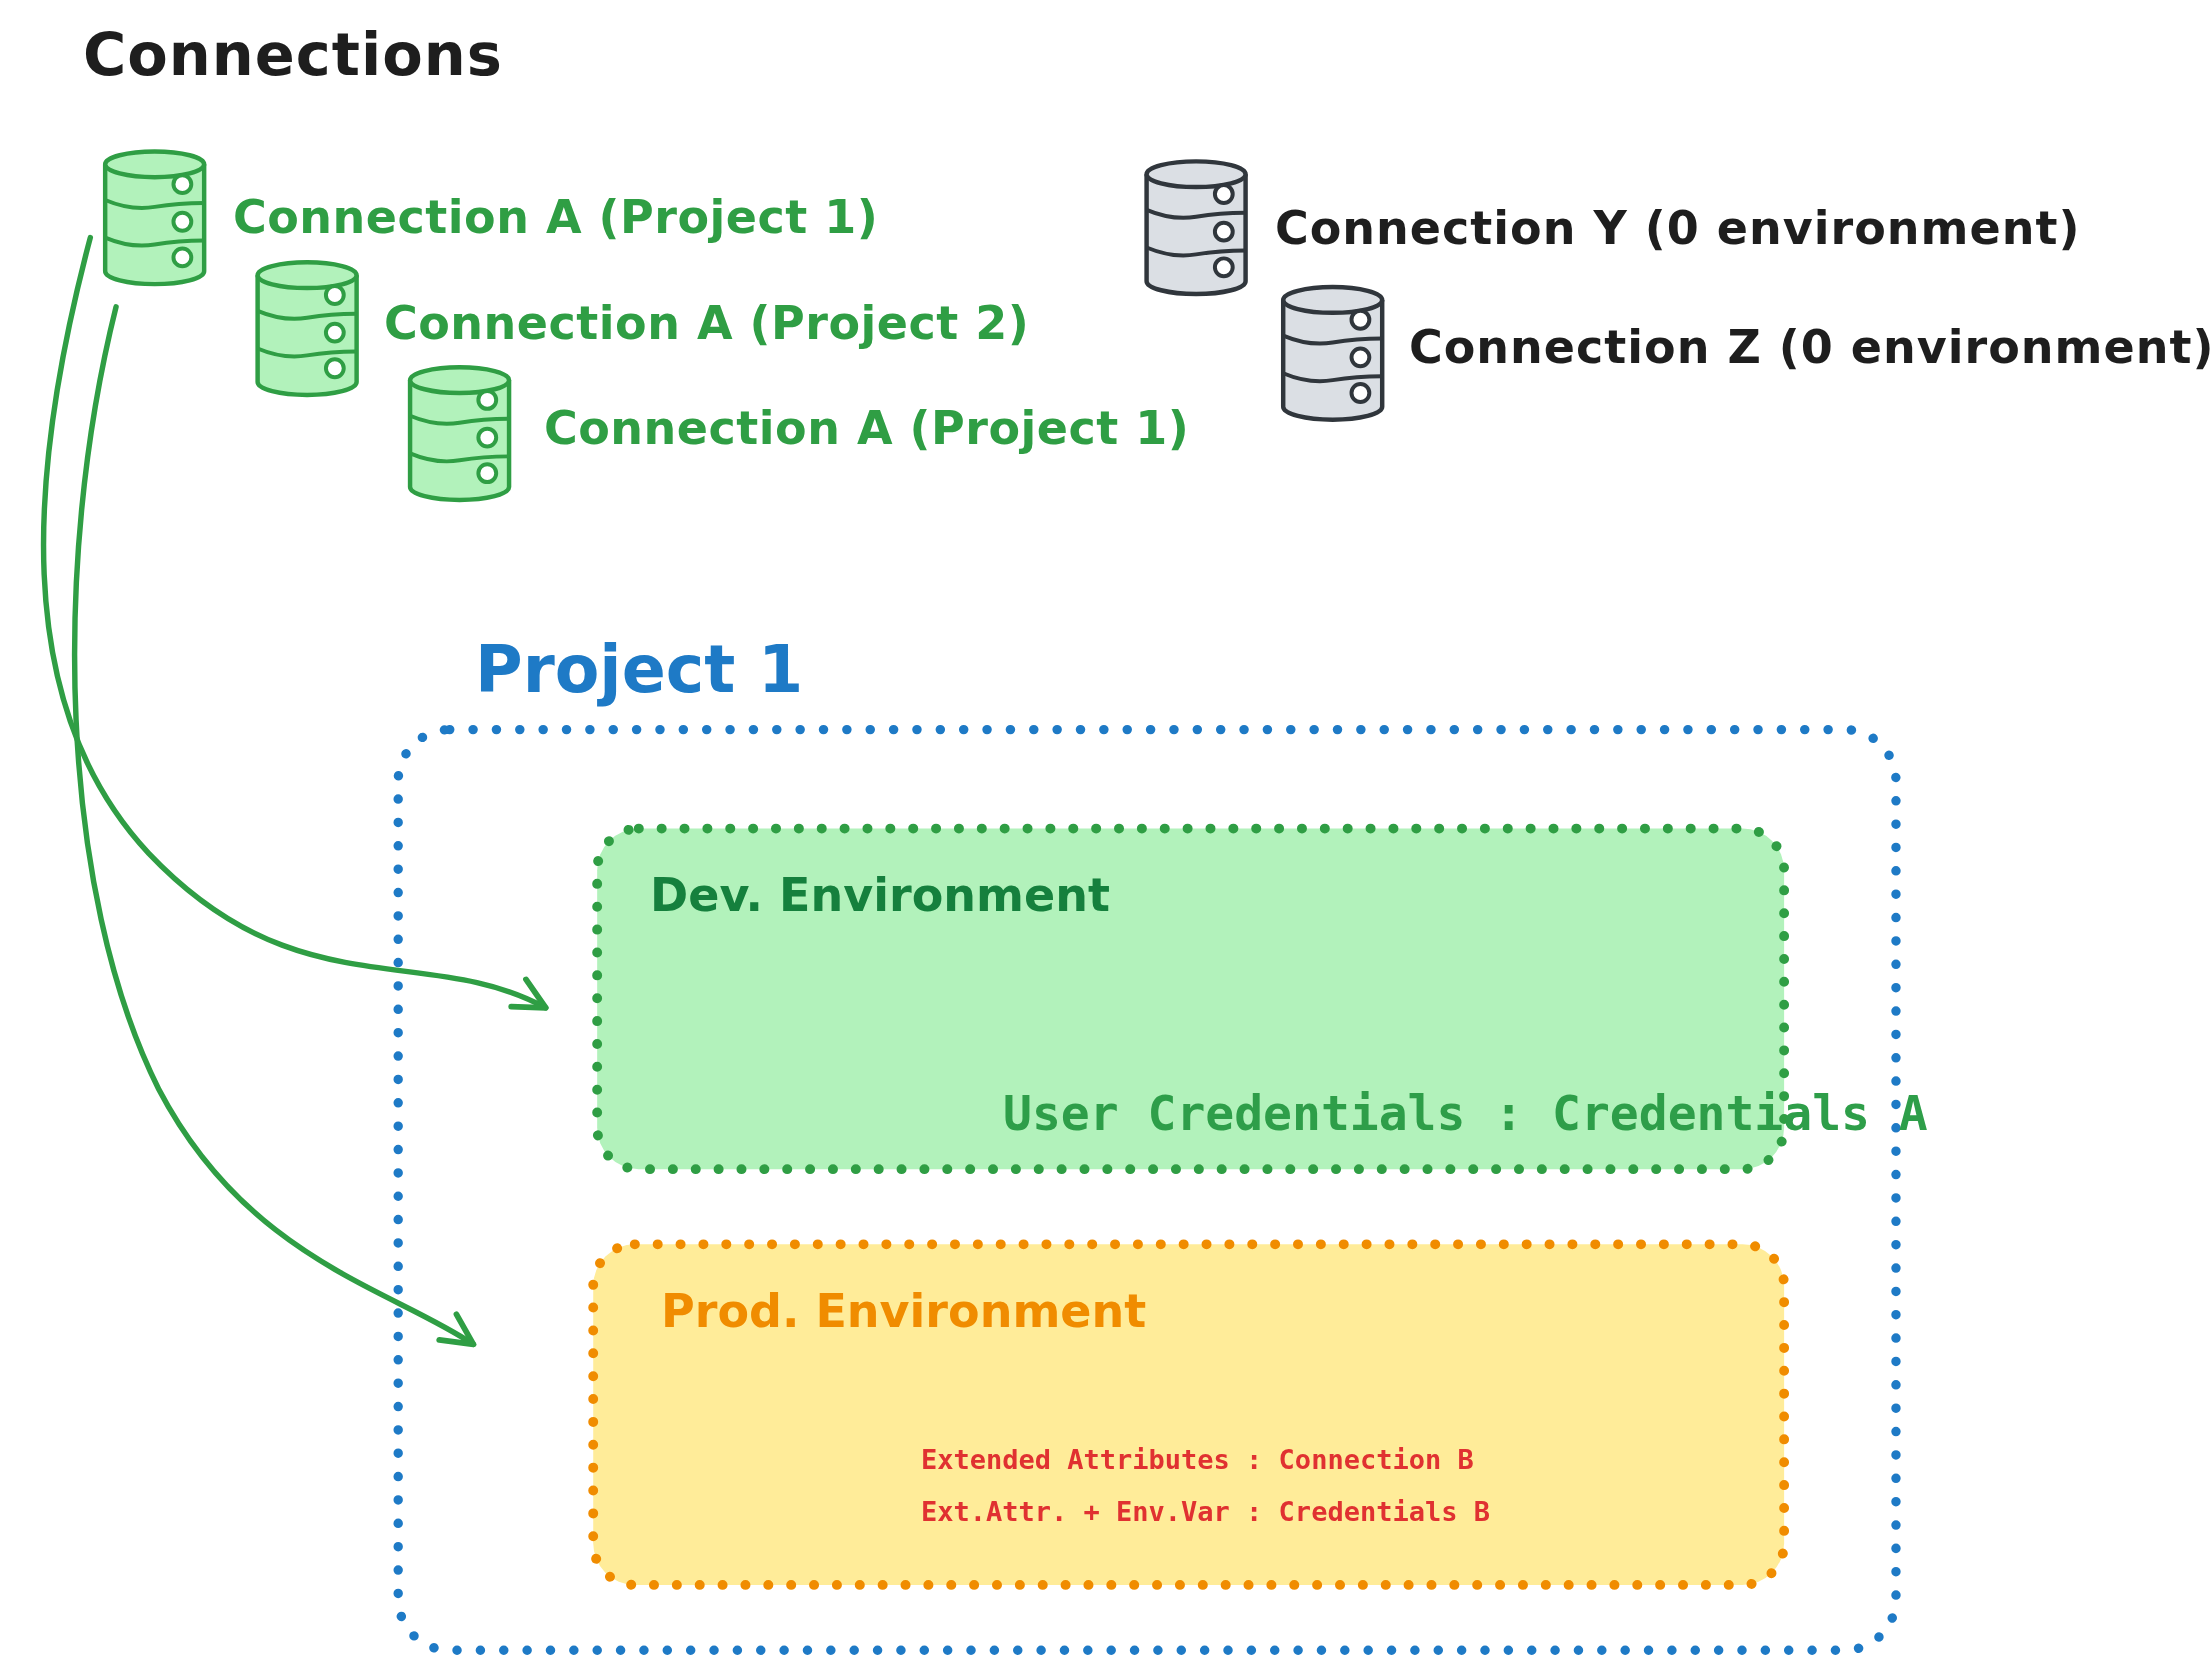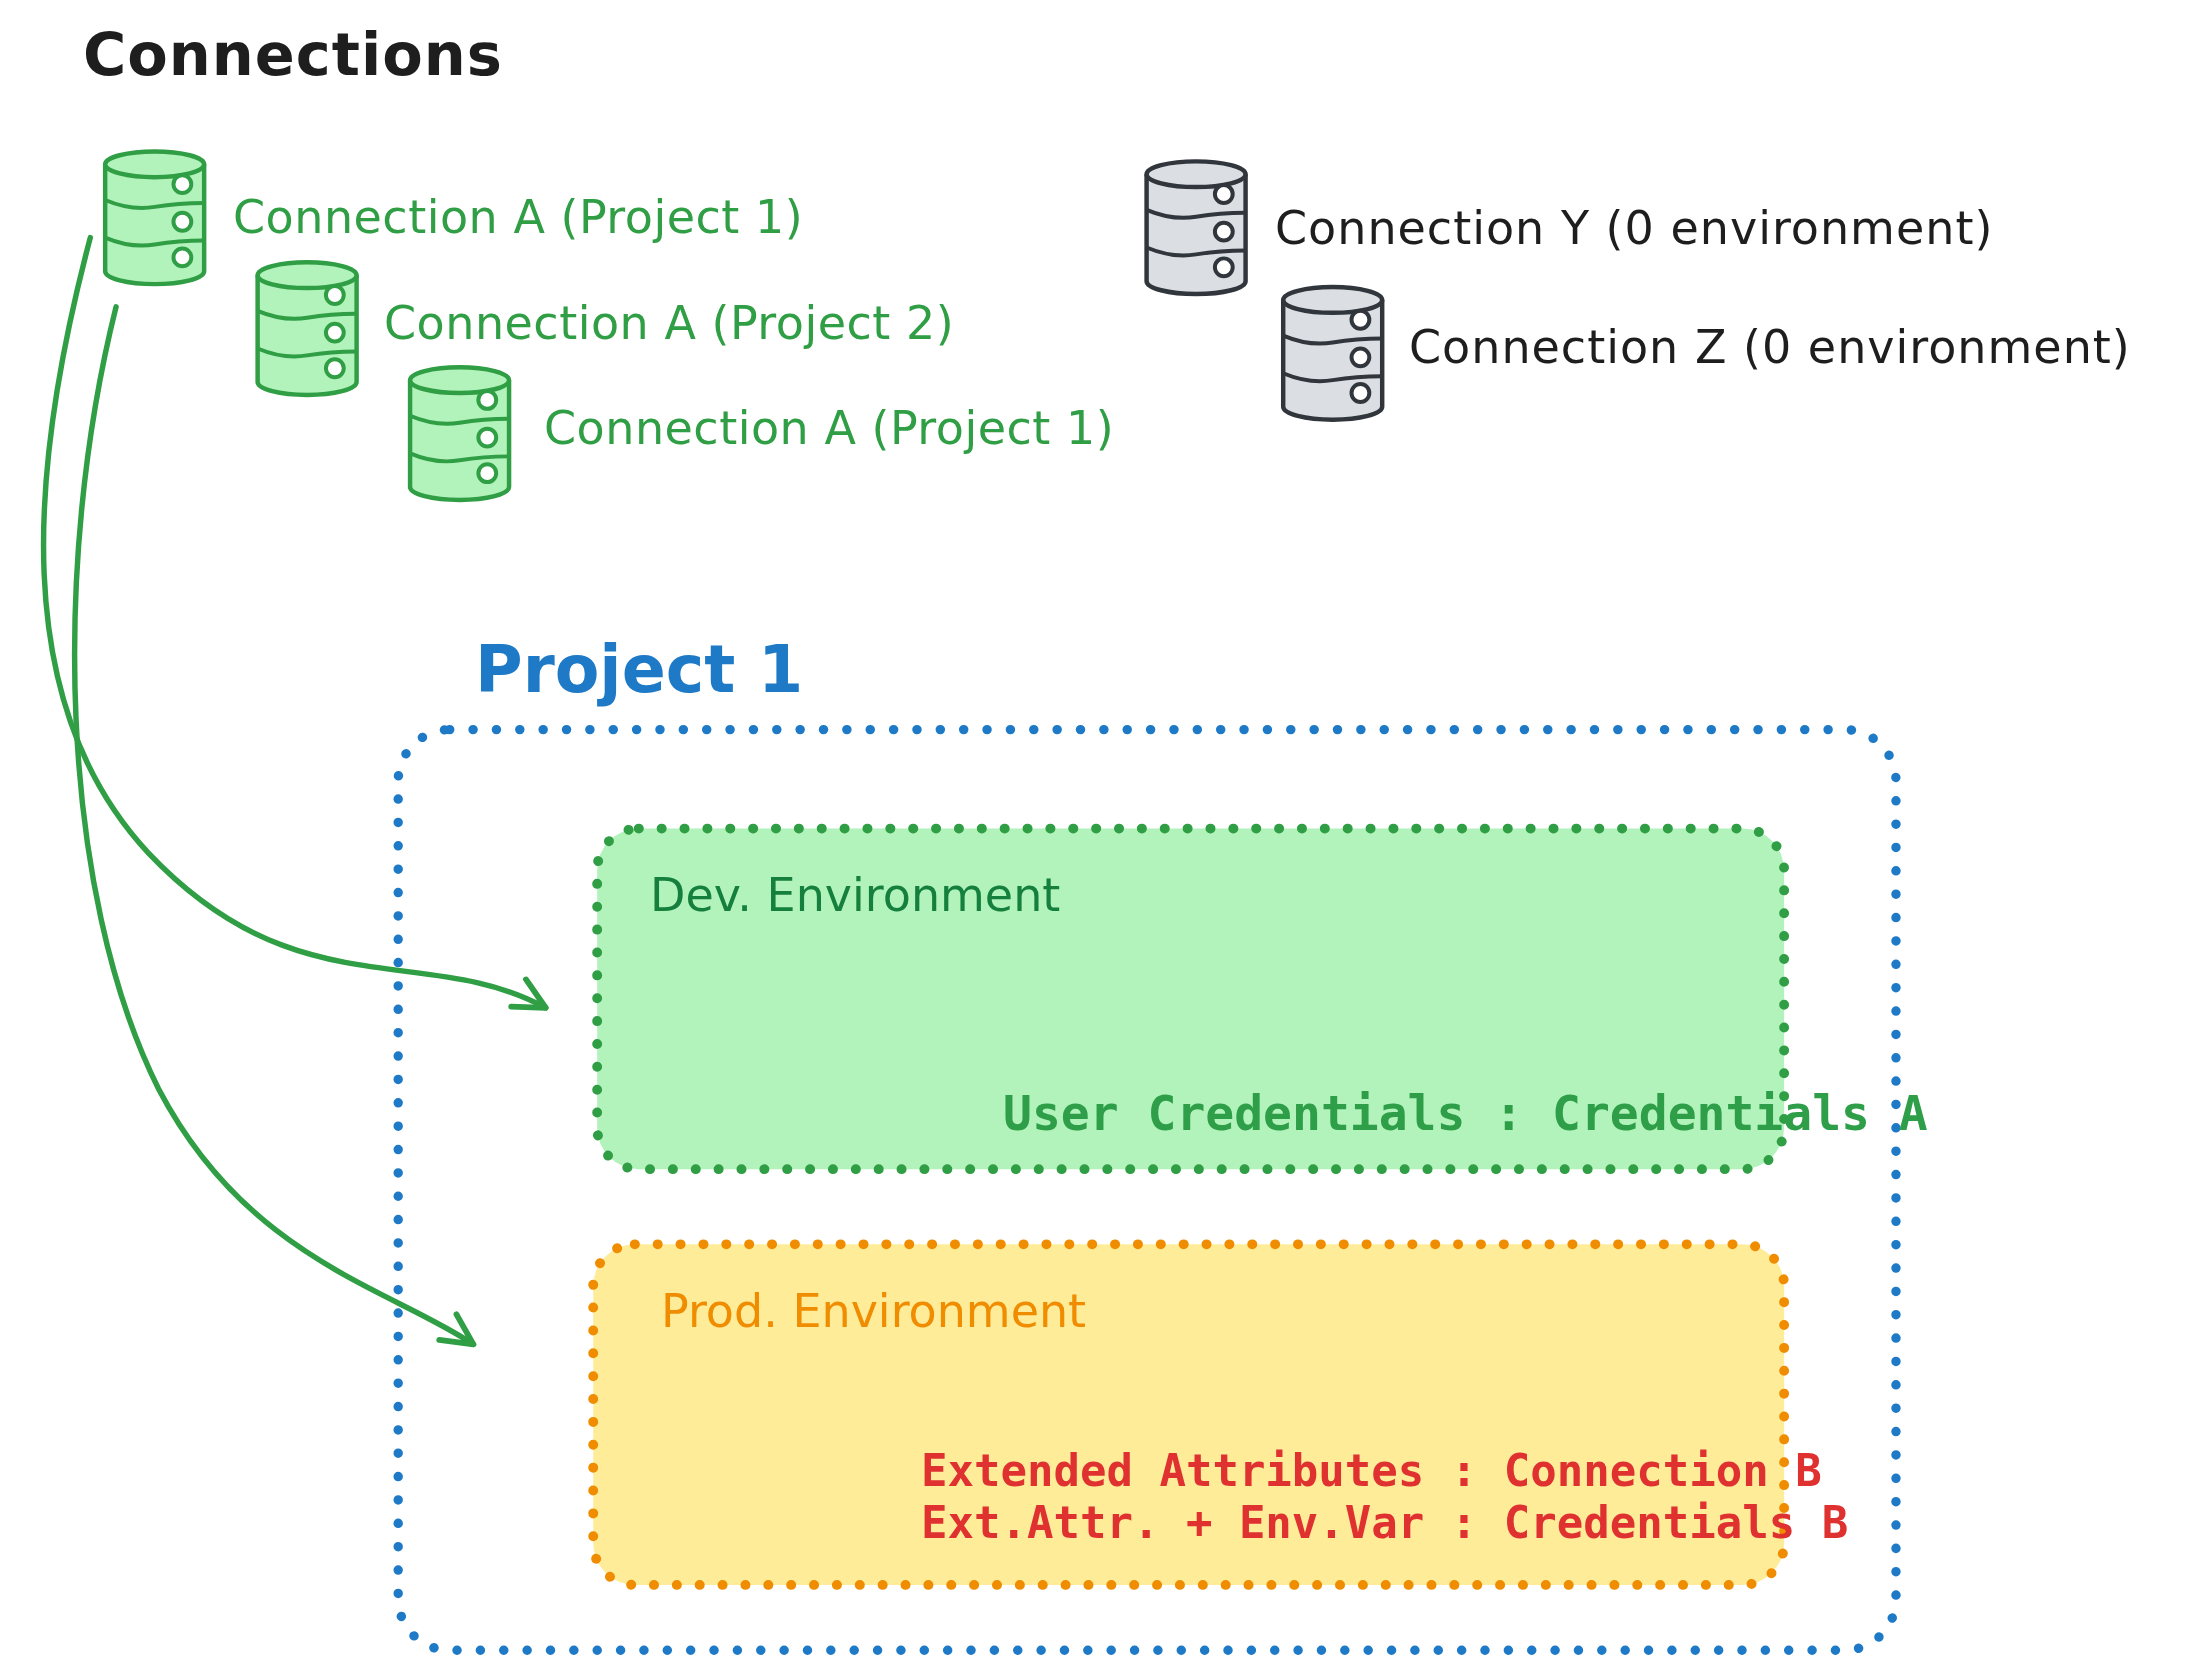--- a/index.html
+++ b/index.html
@@ -5,40 +5,40 @@
   html,body{margin:0;padding:0;background:#ffffff;}
   #canvas{
     position:relative;
     width:2212px;height:1674px;
     background:#ffffff;
     overflow:hidden;
     font-family:"DejaVu Sans","Liberation Sans",sans-serif;
   }
   #scene{position:absolute;left:0;top:0;width:2212px;height:1674px;}
   .txt{position:absolute;white-space:nowrap;line-height:1.25;}
-  .hand{font-family:"DejaVu Sans","Liberation Sans",sans-serif;font-weight:400;}
+  .hand{font-family:"DejaVu Sans","Liberation Sans",sans-serif;font-weight:700;}
   .mono{font-family:"DejaVu Sans Mono","Liberation Mono",monospace;font-weight:700;}
 
   .page-title{left:83px;top:18px;font-size:59px;font-weight:700;color:#1e1e1e;letter-spacing:1px;}
   .lbl{font-size:46px;letter-spacing:0.5px;}
   .lbl-green{color:#2f9e44;}
   .lbl-black{color:#1e1e1e;letter-spacing:1px;}
   .lbl-conn-a1{left:233px;top:189px;}
   .lbl-conn-a2{left:384px;top:295px;}
   .lbl-conn-a3{left:544px;top:400px;}
   .lbl-conn-y{left:1275px;top:200px;}
   .lbl-conn-z{left:1409px;top:319px;}
 
   .project-title{left:475px;top:629px;font-size:65px;font-weight:700;color:#1e7ac6;}
   .env-title{font-size:46px;}
   .dev-title{left:650px;top:867px;color:#15803d;}
   .prod-title{left:661px;top:1283px;color:#f08c00;}
 
   .dev-mapping{left:1003px;top:1083px;font-size:48px;color:#2e9e49;}
-  .prod-mapping{left:921px;font-size:44px;color:#e03131;}
+  .prod-mapping{left:921px;font-size:27px;color:#e03131;}
   .prod-mapping-0{top:1443px;}
   .prod-mapping-1{top:1495px;}
 
   .db-green{color:#2f9e44;--db-fill:#b2f2bb;}
   .db-gray{color:#30363c;--db-fill:#dbdfe4;}
 </style>
 </head>
 <body>
 
 <div id="canvas">

